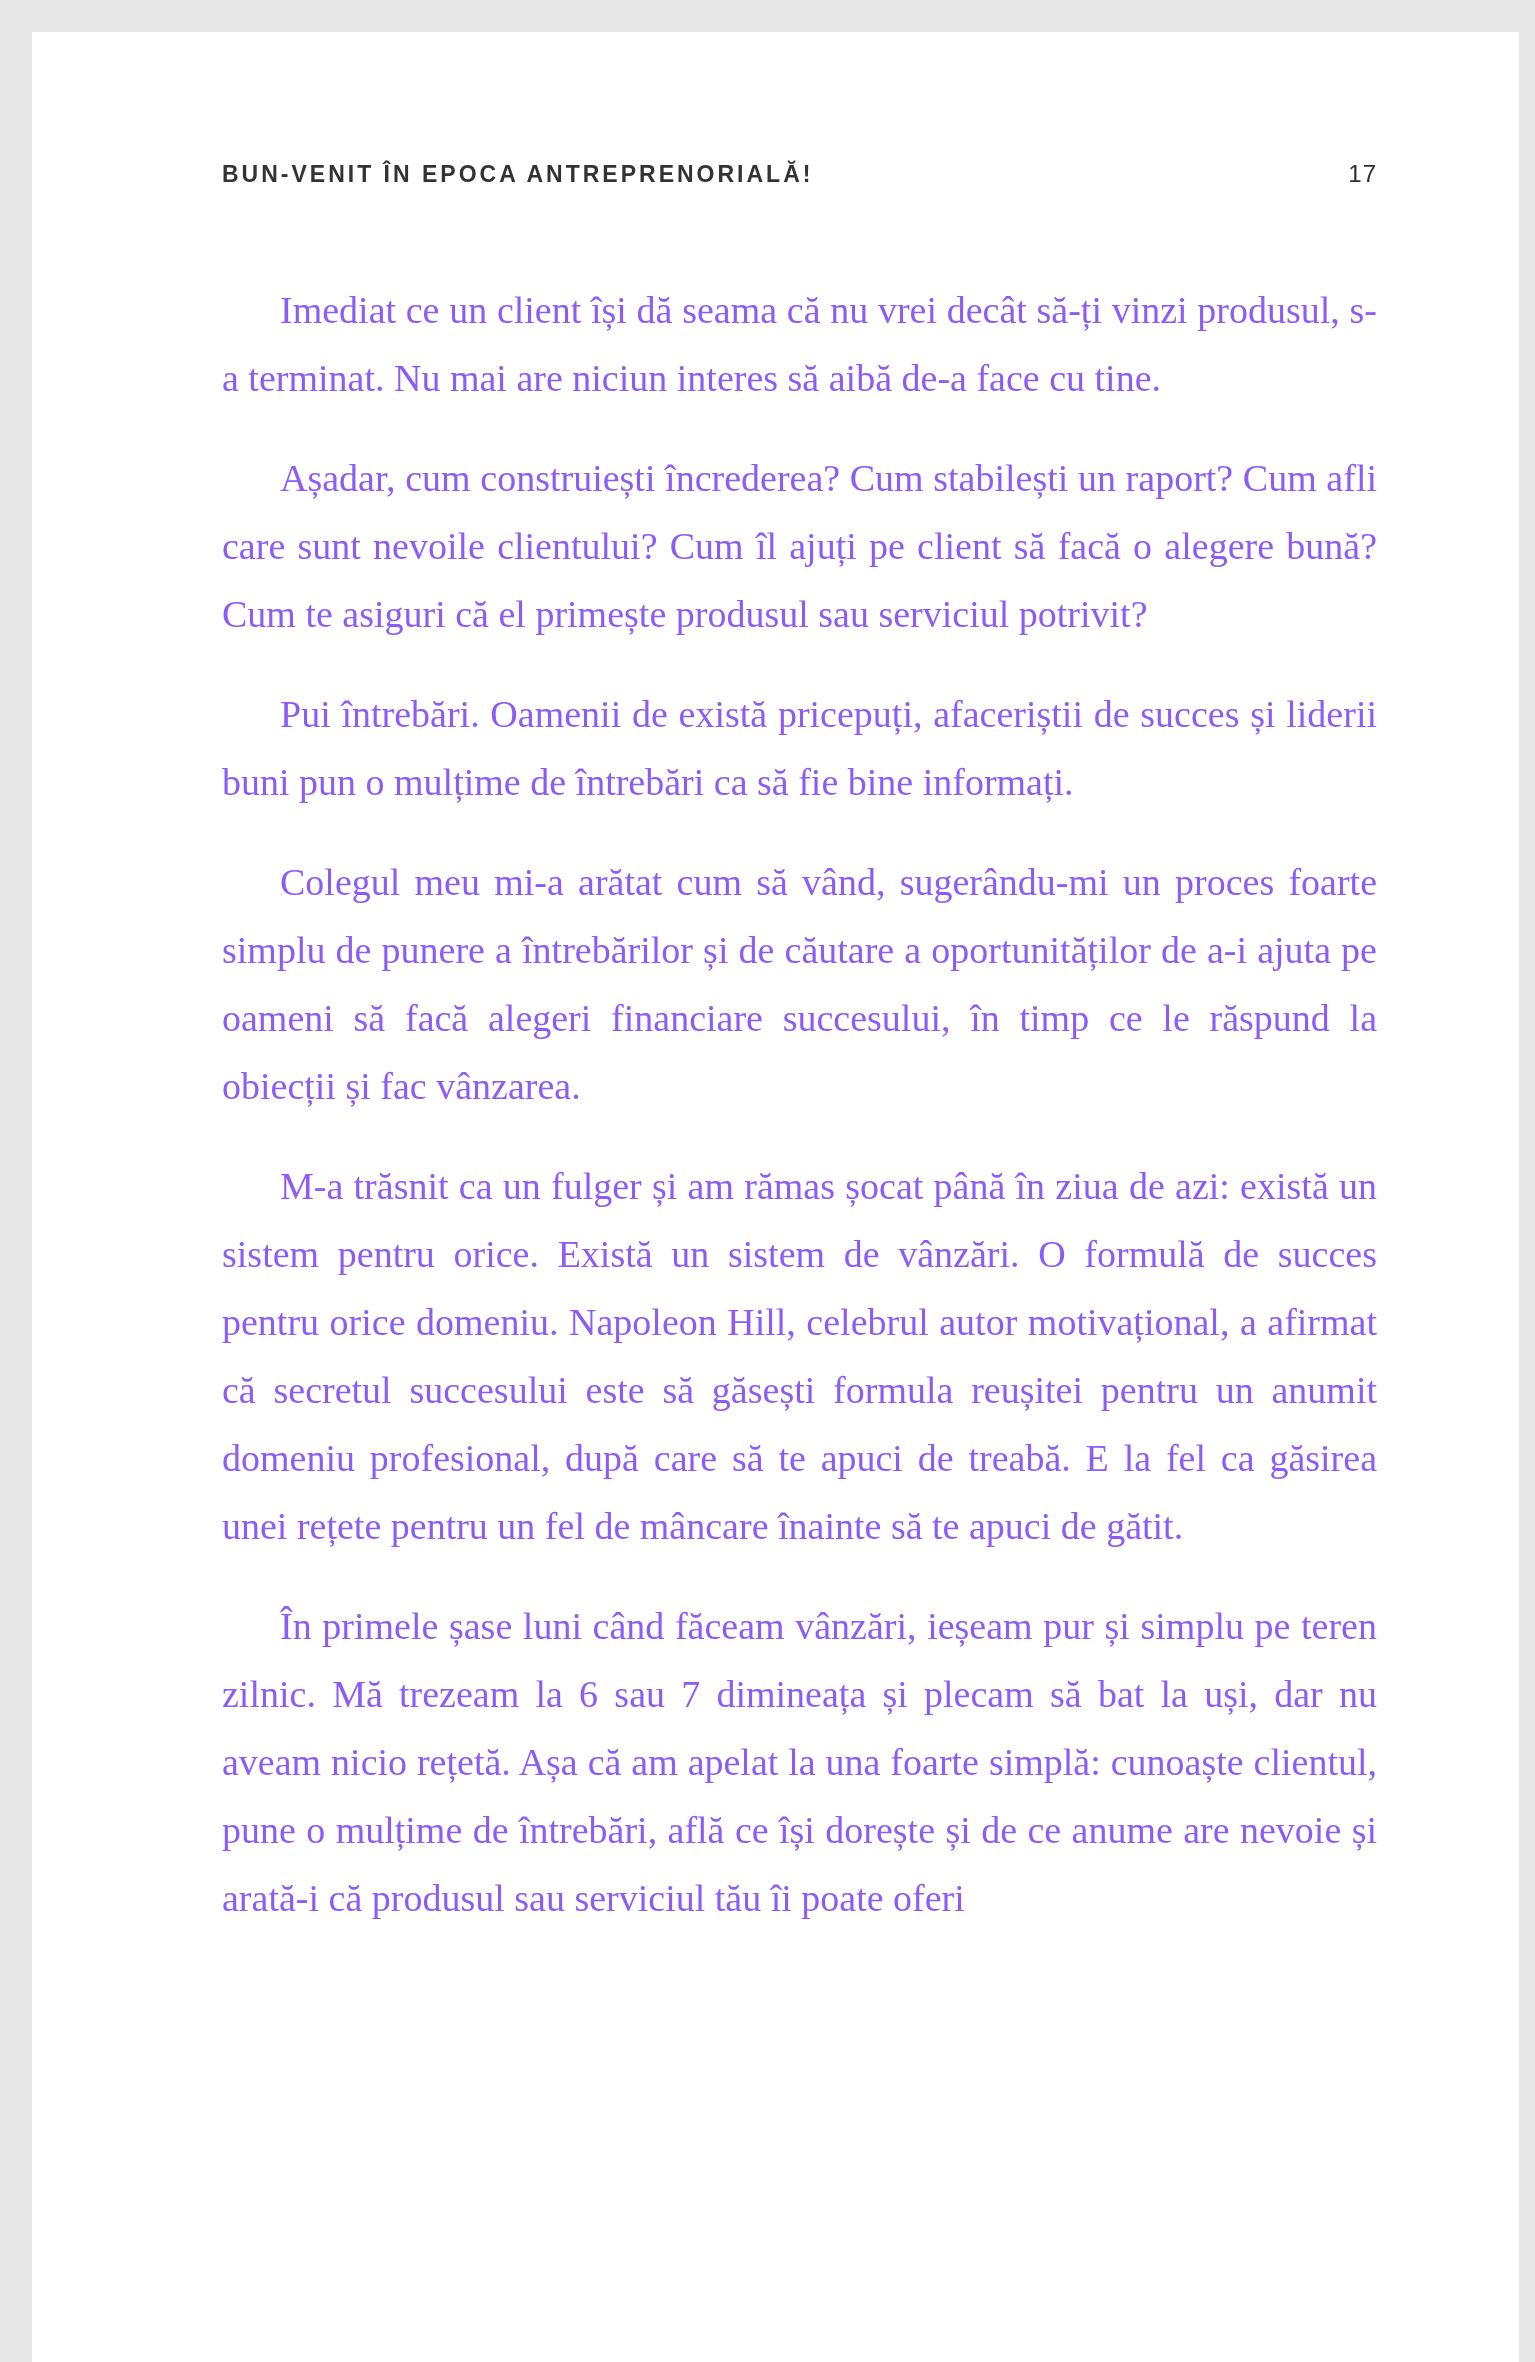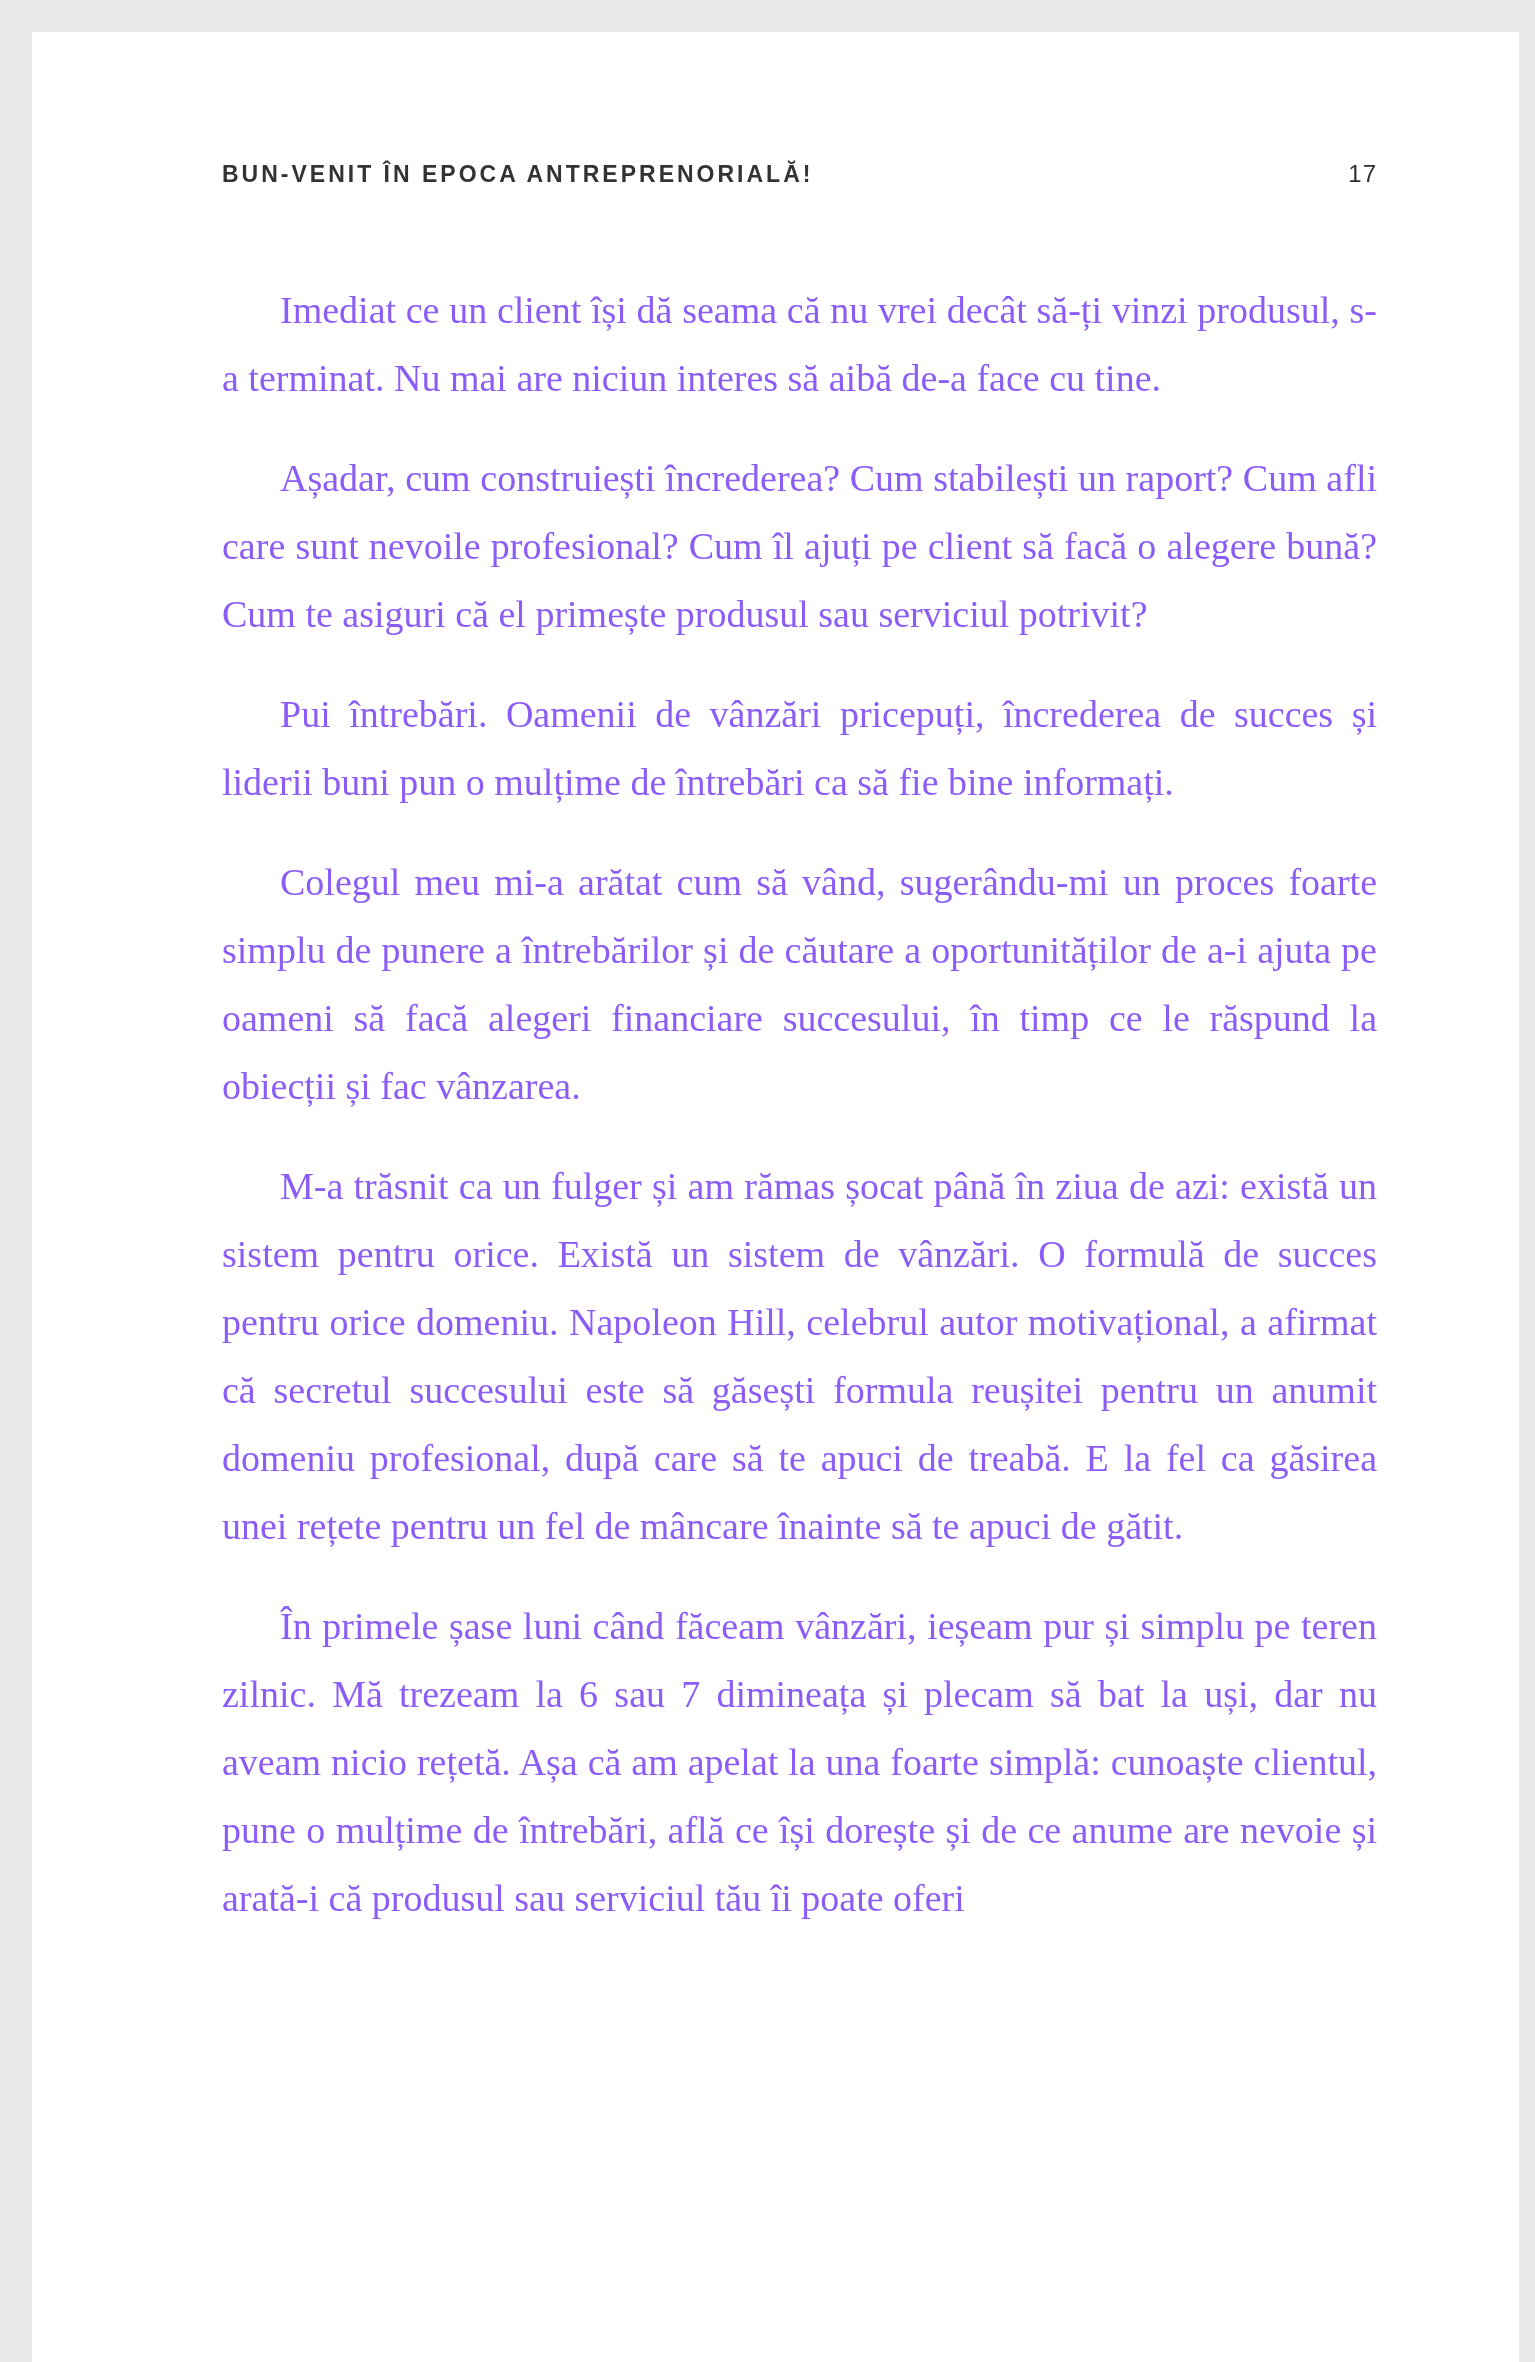--- a/index.html
+++ b/index.html
@@ -59,20 +59,20 @@
 
 <div class="page">
 
   <div class="running-header">
     <span class="header-title">BUN-VENIT ÎN EPOCA ANTREPRENORIALĂ!</span>
     <span class="page-number">17</span>
   </div>
 
   <div class="text-body">
     <p>Imediat ce un client își dă seama că nu vrei decât să-ți vinzi produsul, s-a terminat. Nu mai are niciun interes să aibă de-a face cu tine.</p>
-    <p>Așadar, cum construiești încrederea? Cum stabilești un raport? Cum afli care sunt nevoile profesional? Cum îl ajuți pe client să facă o alegere bună? Cum te asiguri că el primește produsul sau serviciul potrivit?</p>
-    <p>Pui întrebări. Oamenii de vânzări pricepuți, încrederea de succes și liderii buni pun o mulțime de întrebări ca să fie bine informați.</p>
+    <p>Așadar, cum construiești încrederea? Cum stabilești un raport? Cum afli care sunt nevoile clientului? Cum îl ajuți pe client să facă o alegere bună? Cum te asiguri că el primește produsul sau serviciul potrivit?</p>
+    <p>Pui întrebări. Oamenii de există pricepuți, afaceriștii de succes și liderii buni pun o mulțime de întrebări ca să fie bine informați.</p>
     <p>Colegul meu mi-a arătat cum să vând, sugerându-mi un proces foarte simplu de punere a întrebărilor și de căutare a oportunităților de a-i ajuta pe oameni să facă alegeri financiare succesului, în timp ce le răspund la obiecții și fac vânzarea.</p>
     <p>M-a trăsnit ca un fulger și am rămas șocat până în ziua de azi: există un sistem pentru orice. Există un sistem de vânzări. O formulă de succes pentru orice domeniu. Napoleon Hill, celebrul autor motivațional, a afirmat că secretul succesului este să găsești formula reușitei pentru un anumit domeniu profesional, după care să te apuci de treabă. E la fel ca găsirea unei rețete pentru un fel de mâncare înainte să te apuci de gătit.</p>
     <p>În primele șase luni când făceam vânzări, ieșeam pur și simplu pe teren zilnic. Mă trezeam la 6 sau 7 dimineața și plecam să bat la uși, dar nu aveam nicio rețetă. Așa că am apelat la una foarte simplă: cunoaște clientul, pune o mulțime de întrebări, află ce își dorește și de ce anume are nevoie și arată-i că produsul sau serviciul tău îi poate oferi</p>
   </div>
 
 </div>
 
 </body></html>

